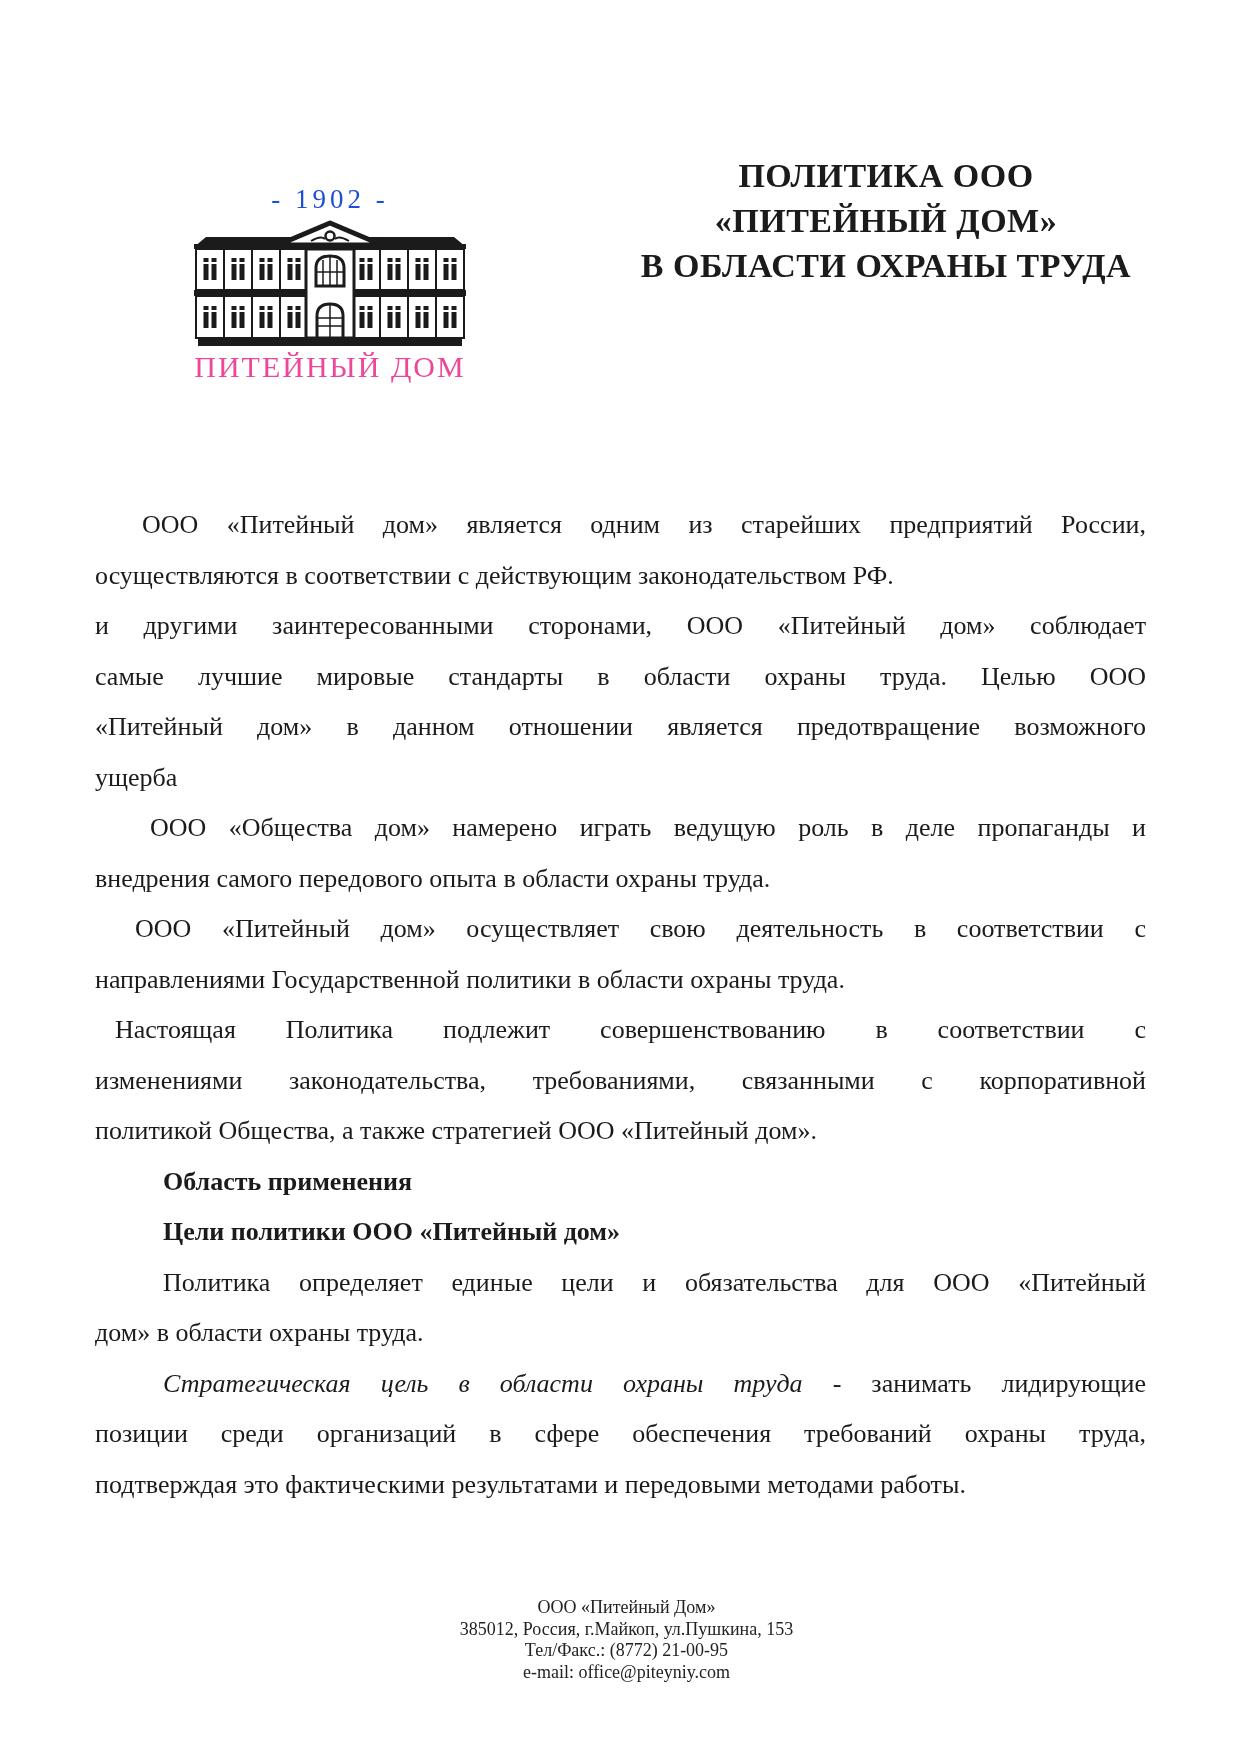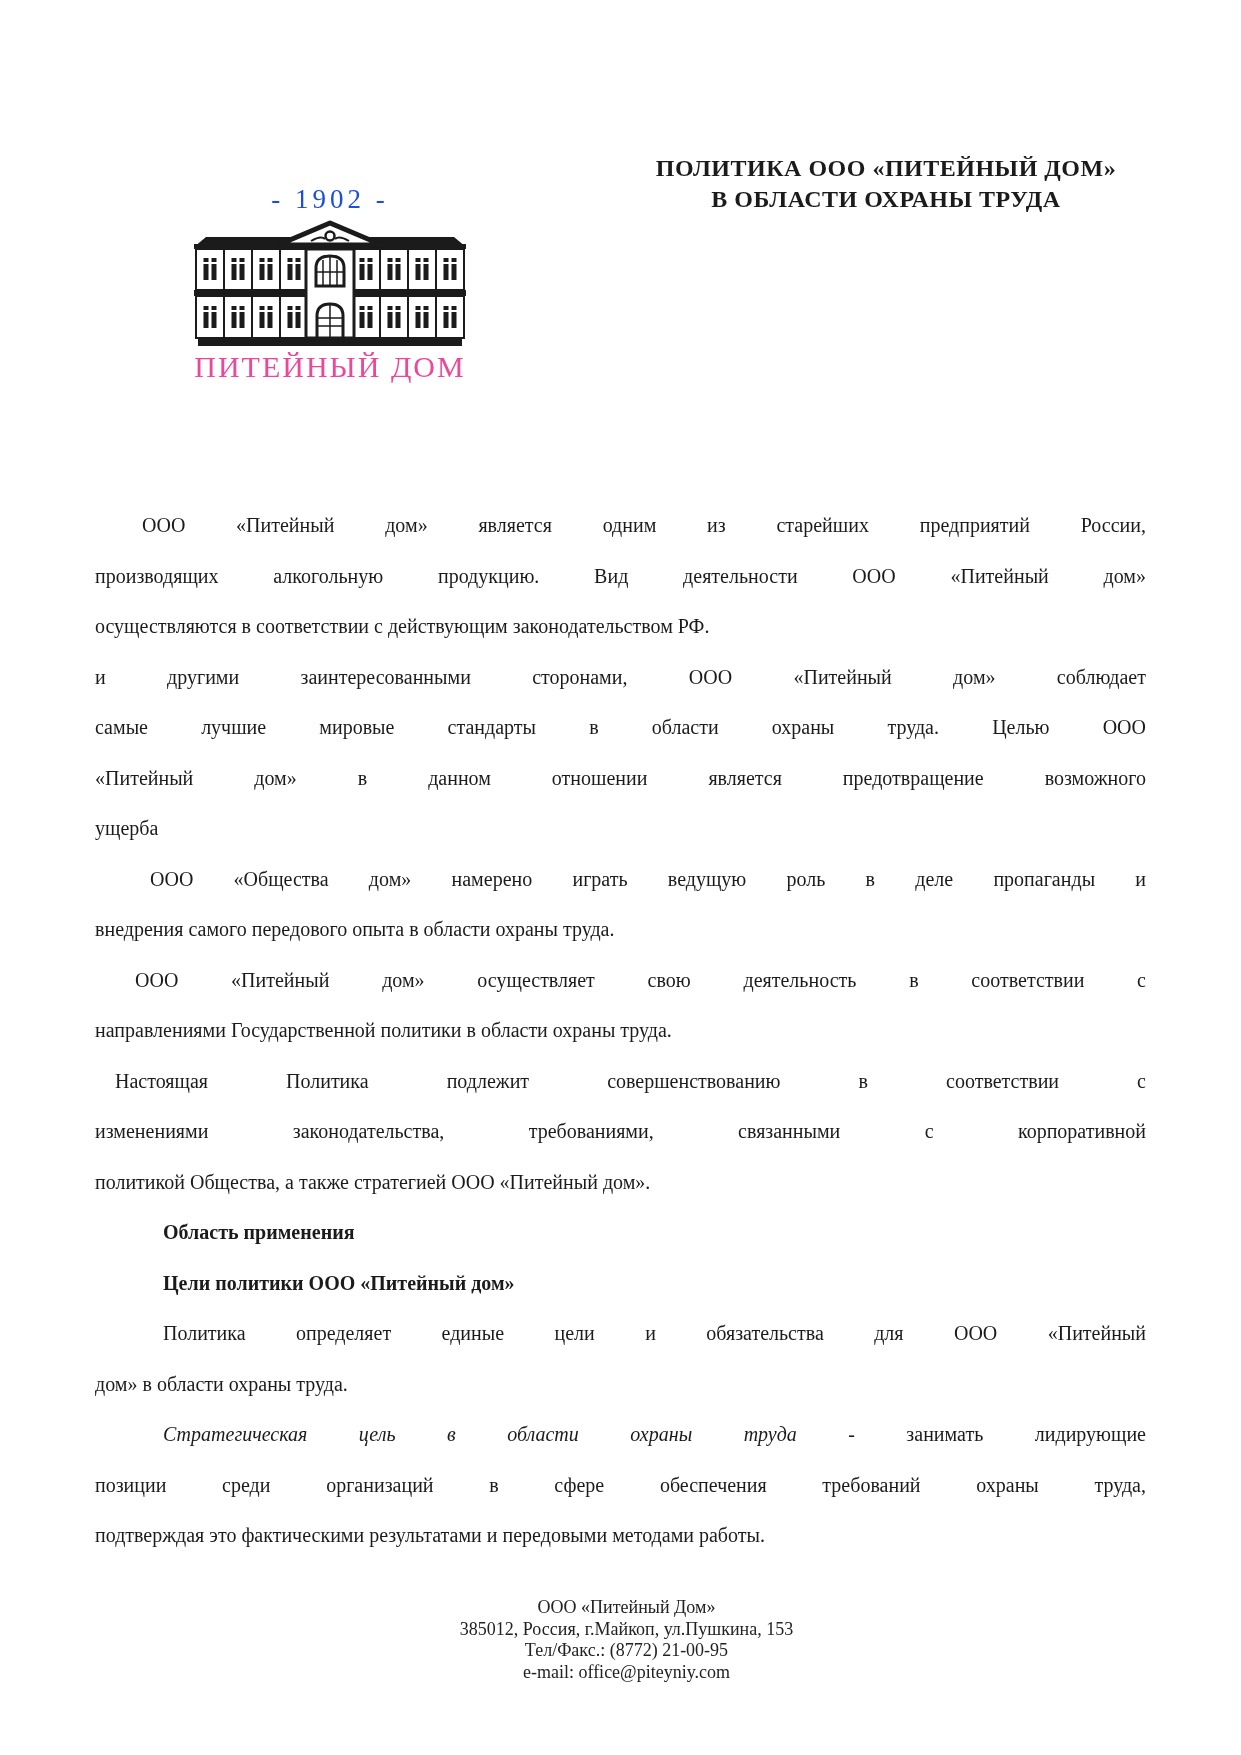--- a/index.html
+++ b/index.html
@@ -9,21 +9,21 @@
     background:#ffffff;
     color:#1b1b1b;
     font-family:"Liberation Serif", serif;
     overflow:hidden;
   }
 
   
   .title-block {
     position:absolute; left:630px; top:153px; width:512px;
     text-align:center; font-weight:bold;
-    font-size:24px; line-height:31px;
+    font-size:34px; line-height:45px;
     letter-spacing:0.5px;
   }
 
   
   .logo-block {
     position:absolute; left:189px; top:184px; width:282px;
     text-align:center;
   }
   .logo-year {
     font-size:27px; line-height:30px; letter-spacing:4px;
@@ -31,21 +31,21 @@
   }
   .building { display:block; margin:0 auto; }
   .logo-caption {
     font-size:30px; line-height:34px; letter-spacing:2px;
     margin-top:4px; white-space:nowrap; color:#ec4899;
   }
 
   
   .body-text {
     position:absolute; left:95px; top:500px; width:1051px;
-    font-size:20px; line-height:50.5px;
+    font-size:26px; line-height:50.5px;
   }
   .para { margin:0; }
   .para.heading { font-weight:bold; }
   .line { text-align:justify; text-align-last:justify; }
   .line.last { text-align-last:left; }
   .italic { font-style:italic; }
 
   
   .footer {
     position:absolute; left:6px; top:1597px; width:1241px;
@@ -122,21 +122,20 @@
   </div>
 
   <div class="title-block">
     <div>ПОЛИТИКА ООО «ПИТЕЙНЫЙ ДОМ»</div>
     <div>В ОБЛАСТИ ОХРАНЫ ТРУДА</div>
   </div>
 
   <div class="body-text" id="body-text">
       <div class="para">
         <div class="line" style="text-indent: 47px;">ООО «Питейный дом» является одним из старейших предприятий России,</div>
-        <div class="line">производящих алкогольную продукцию. Вид деятельности ООО «Питейный дом»</div>
         <div class="line last">осуществляются в соответствии с действующим законодательством РФ.</div>
       </div>
       <div class="para">
         <div class="line">и другими заинтересованными сторонами, ООО «Питейный дом»  соблюдает</div>
         <div class="line">самые лучшие мировые стандарты в области охраны труда. Целью ООО</div>
         <div class="line">«Питейный дом» в данном отношении является предотвращение возможного</div>
         <div class="line last">ущерба</div>
       </div>
       <div class="para">
         <div class="line" style="text-indent: 55px;">ООО «Общества дом» намерено играть ведущую роль в деле пропаганды и</div>

